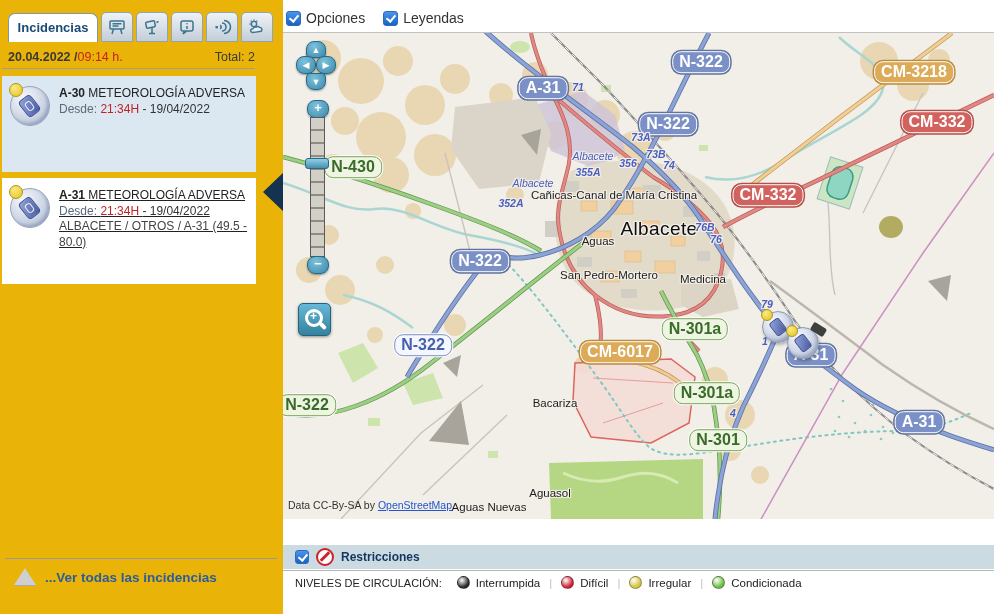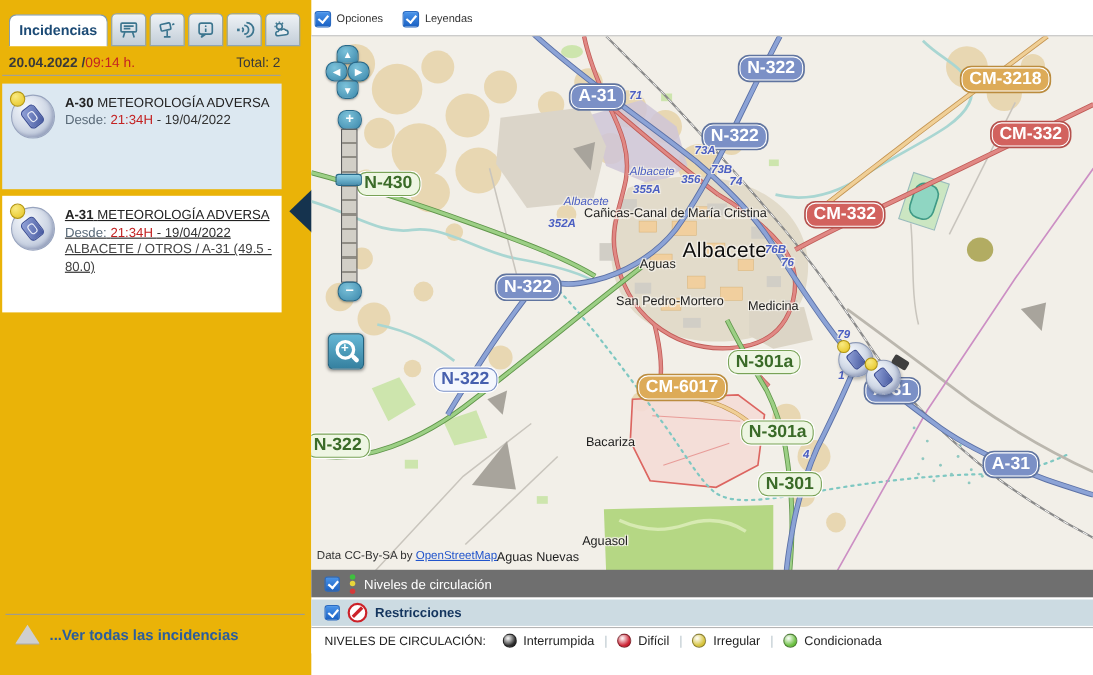--- a/index.html
+++ b/index.html
@@ -40,21 +40,21 @@
   .inc-loc{color:#444;width:192px;}
   .footer-divider{position:absolute;left:5px;top:558px;width:272px;border-top:1px solid #9a9a9a;}
   .sb-footer{position:absolute;left:14px;top:568px;display:flex;align-items:flex-end;gap:9px;cursor:pointer;}
   .tri{width:0;height:0;border-left:11px solid transparent;border-right:11px solid transparent;
     border-bottom:17px solid #cfcfcf;filter:drop-shadow(0 1px 0 #aaa);}
   .sb-footer .txt{font-size:13.5px;font-weight:bold;color:#2a5d9e;}
   .collapse-arrow{position:absolute;left:263px;top:171px;width:0;height:0;cursor:pointer;
     border-top:21px solid transparent;border-bottom:21px solid transparent;border-right:22px solid #15334e;}
   
   .map-region{position:absolute;left:283px;top:0;width:711px;height:614px;}
-  .map-topbar{position:absolute;left:3px;top:10px;display:flex;gap:18px;font-size:10px;color:#333;}
+  .map-topbar{position:absolute;left:3px;top:10px;display:flex;gap:18px;font-size:14px;color:#333;}
   .map-topbar label{display:inline-flex;align-items:center;gap:5px;cursor:pointer;}
   .cb{width:15px;height:15px;border-radius:3px;border:1px solid #2a6ac0;position:relative;
     background:linear-gradient(#4a94ea,#1a62c4);display:inline-block;box-sizing:border-box;}
   .cb:after{content:"";position:absolute;left:4px;top:1px;width:4px;height:7px;
     border:solid #fff;border-width:0 2px 2px 0;transform:rotate(40deg);}
   .map{position:absolute;left:0;top:32px;width:711px;height:486px;overflow:hidden;
     background:#f2efe8;border-top:1px solid #c2c2c2;}
   .map svg{position:absolute;left:0;top:0;}
   .map-labels{position:absolute;left:0;top:0;width:711px;height:486px;}
   .ml{position:absolute;transform:translate(-50%,-50%);white-space:nowrap;line-height:1.1;}
@@ -455,29 +455,20 @@
     <div class="zhandle"></div>
     <div class="zbtn" style="top:223px;">−</div>
     <div class="magbtn">
       <span class="lens"></span>
       <span class="hdl"></span>
     </div>
 
     <div class="attrib"><span>Data CC-By-SA by </span><a href="#">OpenStreetMap</a></div>
   </div>
 
-  <div class="bar bar-niveles">
-    <span class="cb" style="width:14px;height:14px;"></span>
-    <span class="tl">
-      <i style="background:#3fbf3f;"></i>
-        <i style="background:#e8d43a;"></i>
-        <i style="background:#d43a3a;"></i>
-    </span>
-    <span>Niveles de circulación</span>
-  </div>
 
   <div class="bar bar-restric">
     <span class="cb" style="width:14px;height:14px;"></span>
     <span class="noentry"></span>
     <span>Restricciones</span>
   </div>
 
   <div class="bar bar-legend">
     <span class="lg-title">NIVELES DE CIRCULACIÓN:</span>
     <span class="lg-items">

